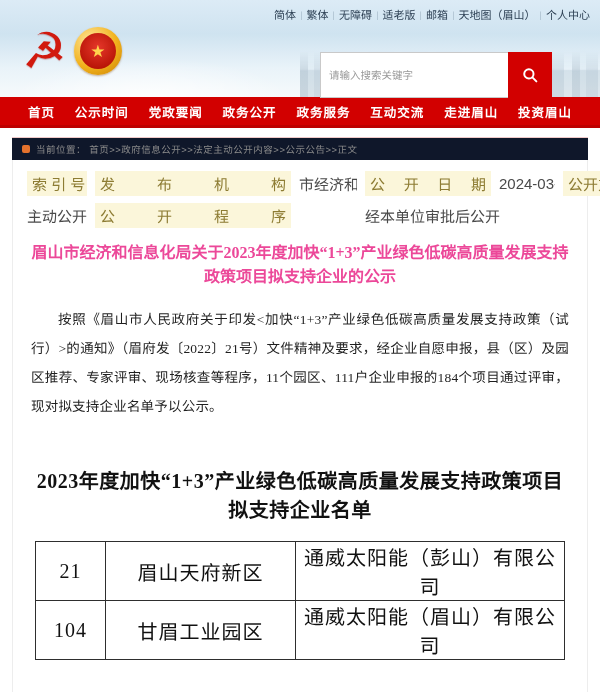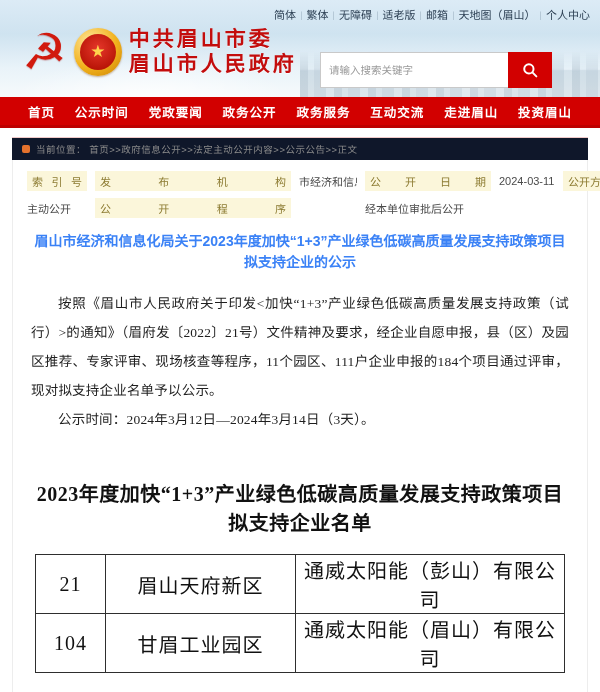--- a/index.html
+++ b/index.html
@@ -42,21 +42,21 @@
     box-shadow:0 1px 2px rgba(120,60,0,.4);
   }
   .national-emblem .inner {
     width:36px; height:36px; border-radius:50%;
     background:radial-gradient(circle at 50% 40%, #e5372a, #b81407 75%);
     display:flex; align-items:center; justify-content:center;
     color:#ffd34d; font-size:17px; line-height:1;
   }
   .brand-text { color:#c30d0d; font-weight:bold; font-size:21px; line-height:1.18; letter-spacing:3px; text-shadow:0 1px 0 rgba(255,255,255,.6); }
 
-  .search-box { position:absolute; left:320px; top:52px; display:flex; width:232px; height:36px; }
+  .search-box { position:absolute; left:320px; top:52px; display:flex; width:232px; height:46px; }
   .search-input {
     flex:1; border:1px solid #c9c9c9; border-right:none; background:#fff;
     font-size:10.5px; color:#333; padding:0 8px; outline:none;
   }
   .search-input::placeholder { color:#9a9a9a; }
   .search-btn { width:44px; border:none; background:#d20000; cursor:pointer; display:flex; align-items:center; justify-content:center; }
 
   
   .main-nav { height:31px; background:#d20000; border-bottom:3px solid #bd0000; }
   .main-nav ul { list-style:none; display:flex; height:100%; align-items:center; justify-content:space-around; padding:0 18px; }
@@ -75,34 +75,34 @@
   .content {
     margin:0 12px; border:1px solid #ededed; border-top:none; background:#fff;
     padding:11px 14px 40px;
   }
 
   
   .doc-info {
     display:grid;
     grid-template-columns:60px 196px 58px 126px 56px 1fr;
     column-gap:8px; row-gap:7px; align-items:center;
-    font-size:11px;
+    font-size:15px;
   }
   .doc-info .lbl {
     background:#fbf6da; color:#8d7c33; padding:2px 5px; text-align:justify; text-align-last:justify;
     white-space:nowrap;
   }
   .doc-info .val { color:#4a4a4a; white-space:nowrap; overflow:hidden; }
   .doc-info .val.wide { grid-column:4 / 7; }
 
   
   .page-title {
     margin:13px 2px 0; text-align:center;
-    font-size:14px; font-weight:bold; color:#3b82f6; line-height:1.5;
-    font-family:Liberation Sans, sans-serif;
+    font-size:16px; font-weight:bold; color:#ec4899; line-height:1.5;
+    font-family:Liberation Serif, serif;
   }
   .article-heading { margin-top:20px; text-align:center; color:#2e2e2e; }
   .article-heading .l1 { font-size:19px; font-weight:600; letter-spacing:1px; line-height:1.7; }
   .article-heading .l2 { font-size:19px; font-weight:600; letter-spacing:.5px; line-height:1.85; margin-top:4px; }
 
   
   .article-body { margin:16px 4px 0; font-family:"Liberation Serif","DejaVu Serif",serif; }
   .article-body p {
     font-size:13.5px; color:#1f1f1f; line-height:2.15; text-indent:2em; text-align:justify;
     letter-spacing:.2px;
@@ -142,24 +142,20 @@
       <li>天地图（眉山）</li>
 
       <li>个人中心</li>
     </ul>
 
   <div class="brand">
     <span class="party-emblem">☭</span>
     <span class="national-emblem">
         <span class="inner">★</span>
       </span>
-    <div class="brand-text">
-      <div>中共眉山市委</div>
-      <div>眉山市人民政府</div>
-    </div>
   </div>
 
   <div class="search-box">
     <input class="search-input" type="text" placeholder="请输入搜索关键字" style="">
     <button class="search-btn">
       <svg width="18" height="18" viewBox="0 0 24 24" fill="none" stroke="#ffffff" stroke-width="2.6" stroke-linecap="round">
         <circle cx="10.5" cy="10.5" r="6.2"></circle>
         <line x1="15.2" y1="15.2" x2="20.5" y2="20.5"></line>
       </svg>
     </button>
@@ -205,21 +201,20 @@
     <span class="val">主动公开</span>
     <span class="lbl">公开程序</span>
     <span class="val wide">经本单位审批后公开</span>
   </div>
 
   <h1 class="page-title">眉山市经济和信息化局关于2023年度加快“1+3”产业绿色低碳高质量发展支持政策项目拟支持企业的公示</h1>
 
 
   <div class="article-body">
     <p>按照《眉山市人民政府关于印发&lt;加快“1+3”产业绿色低碳高质量发展支持政策（试行）&gt;的通知》（眉府发〔2022〕21号）文件精神及要求，经企业自愿申报，县（区）及园区推荐、专家评审、现场核查等程序，11个园区、111户企业申报的184个项目通过评审，现对拟支持企业名单予以公示。</p>
-    <p>公示时间：2024年3月12日—2024年3月14日（3天）。</p>
   </div>
 
   <div class="table-title">2023年度加快“1+3”产业绿色低碳高质量发展支持政策项目拟支持企业名单</div>
 
   <table class="support">
     <tbody>
 
         <tr>
           <td class="c-no">21</td>
           <td class="c-park">眉山天府新区</td>

